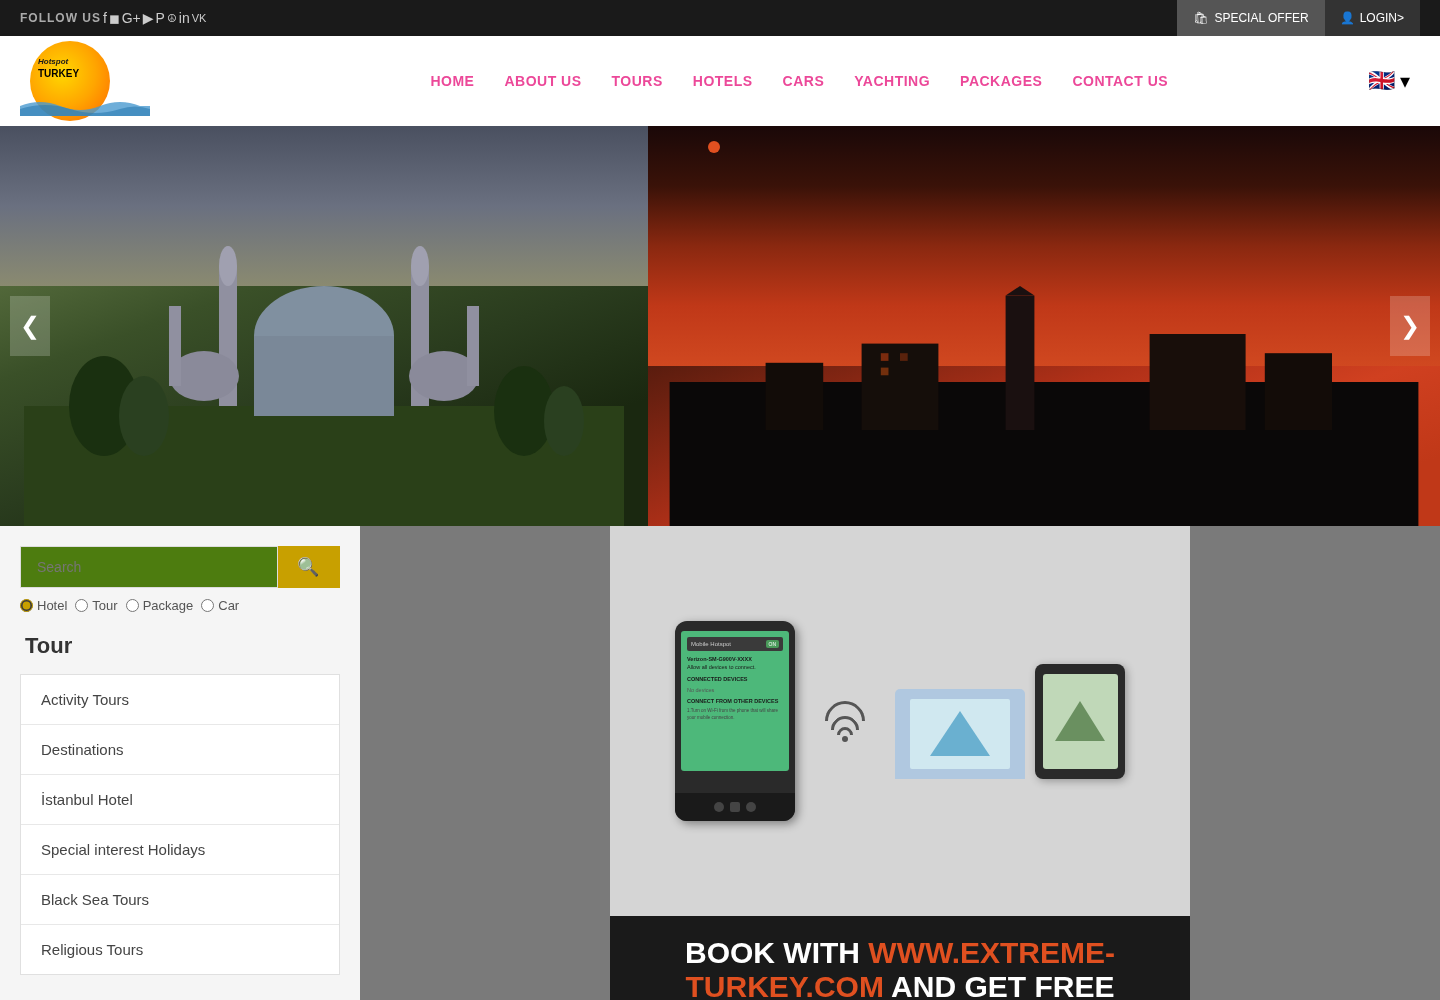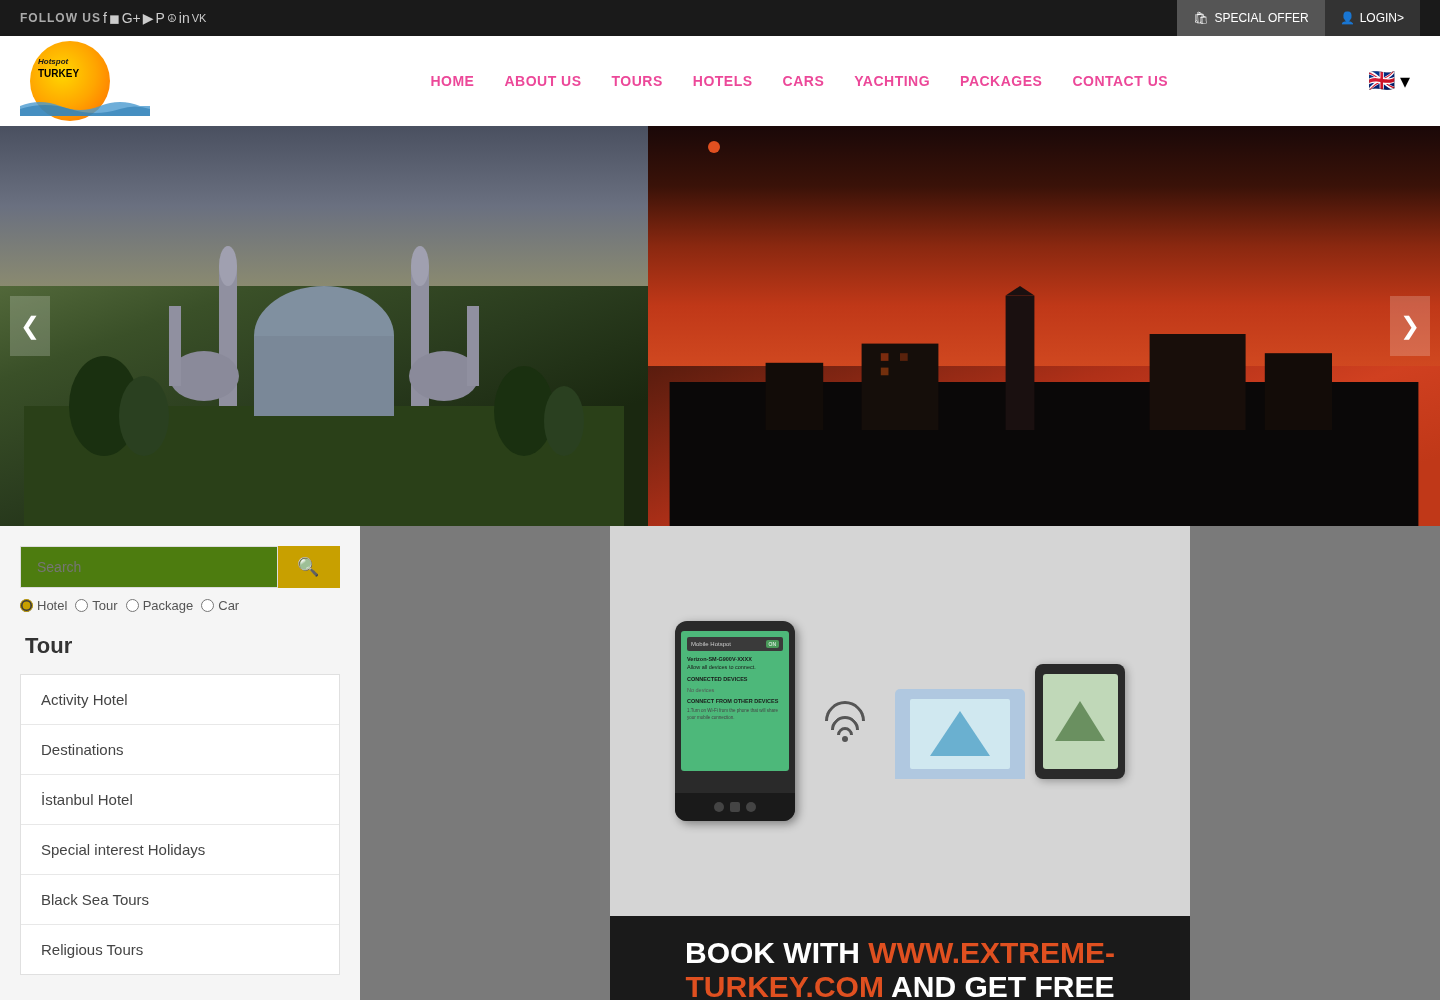--- a/index.html
+++ b/index.html
@@ -541,21 +541,21 @@
         <input type="radio" name="search_type" style=""> Package
       </label>
       <label class="radio-item">
         <input type="radio" name="search_type" style=""> Car
       </label>
     </div>
 
     <div class="tour-section-title">Tour</div>
 
     <div class="tour-list">
-      <div class="tour-list-item">Activity Hotel</div>
+      <div class="tour-list-item">Activity Tours</div>
       <div class="tour-list-item">Destinations</div>
       <div class="tour-list-item">İstanbul Hotel</div>
       <div class="tour-list-item">Special interest Holidays</div>
       <div class="tour-list-item">Black Sea Tours</div>
       <div class="tour-list-item">Religious Tours</div>
     </div>
   </div>
 
   <div class="right-content" style="position:relative;min-height:900px;">
 

